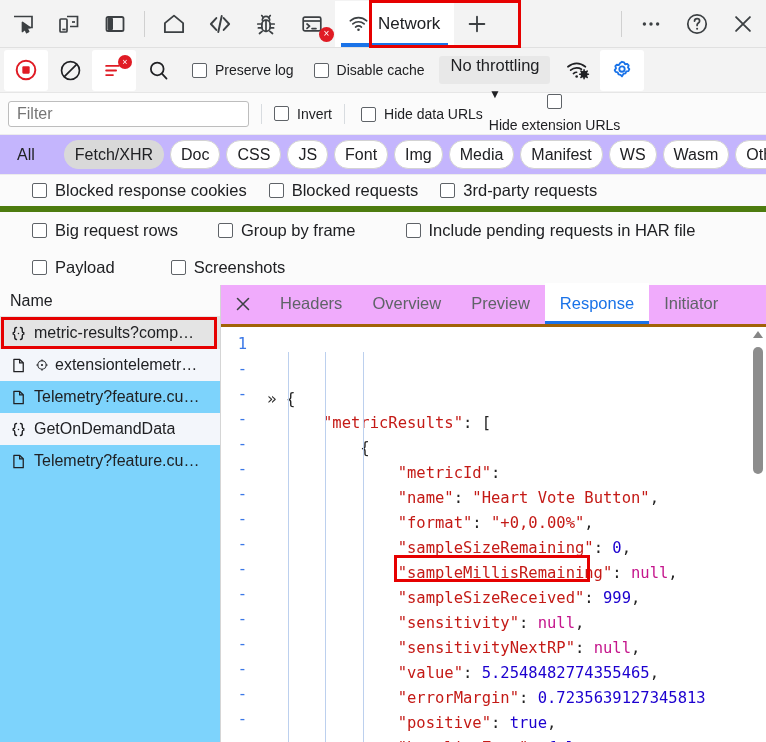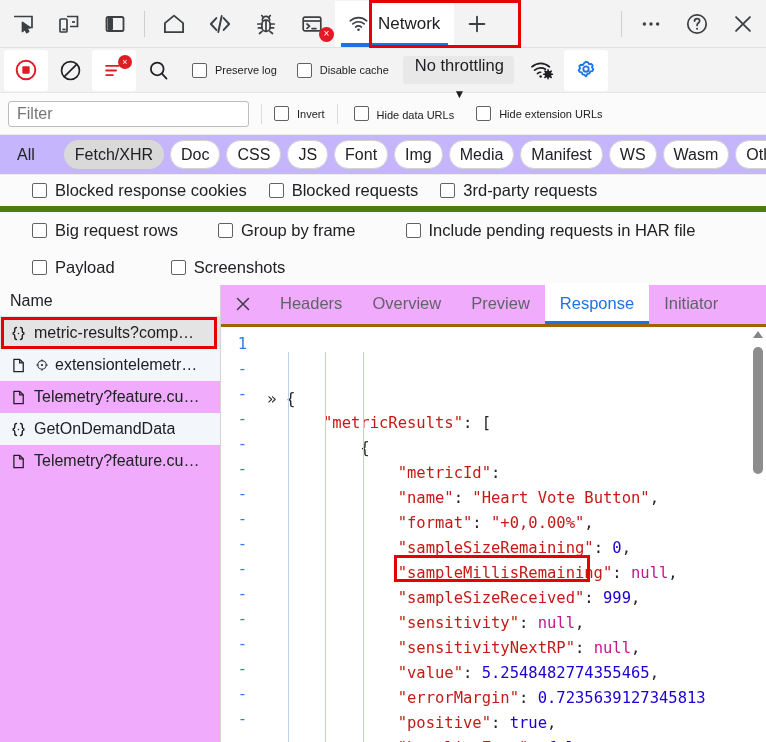--- a/index.html
+++ b/index.html
@@ -86,21 +86,21 @@
   }
   .nt-btn {
     width: 44px; height: 41px;
     display: flex; align-items: center; justify-content: center;
     position: relative;
     border-radius: 3px;
   }
   .nt-btn.lit { background: #ffffff; }
   .chk {
     display: flex; align-items: center; gap: 8px;
-    font-size: 11px; color: #202124;
+    font-size: 14px; color: #202124;
     margin-left: 6px;
   }
   .box {
     width: 15px; height: 15px;
     border: 1.6px solid #5f6368;
     border-radius: 2px;
     background: #fff;
     box-sizing: border-box;
     flex: 0 0 auto;
   }
@@ -176,21 +176,21 @@
 
   
   .body {
     position: absolute;
     left: 0; right: 0; top: 285px; bottom: 0;
     display: flex;
   }
   .sidebar {
     width: 220px;
     border-right: 1px solid #d5d5d5;
-    background: #f0abfc;
+    background: #7dd3fc;
     display: flex; flex-direction: column;
     position: relative;
   }
   .sb-head {
     height: 32px;
     display: flex; align-items: center;
     padding-left: 10px;
     font-size: 16px; color: #202124;
     background: #fbfbfb;
     border-bottom: 1px solid #e4e4e4;
@@ -514,21 +514,21 @@
     <div class="vsep"></div>
     <label class="chk" style="margin-left:0;">
       <span class="box"></span>
       <span>Invert</span>
     </label>
     <div class="vsep"></div>
     <label class="chk" style="margin-left:4px;align-items:flex-end;">
       <span class="box"></span>
       <span>Hide data URLs</span>
     </label>
-    <label class="chk" style="margin-left:22px;">
+    <label class="chk" style="margin-left:6px;flex-direction:column;">
       <span class="box"></span>
       <span>Hide extension URLs</span>
     </label>
   </div>
 
   <div class="pillrow" id="pillrow">
       <div class="pill plain">All</div>
       <div class="vsep" style="margin: 0px 4px;"></div>
       <div class="pill sel">Fetch/XHR</div>
       <div class="pill">Doc</div>

